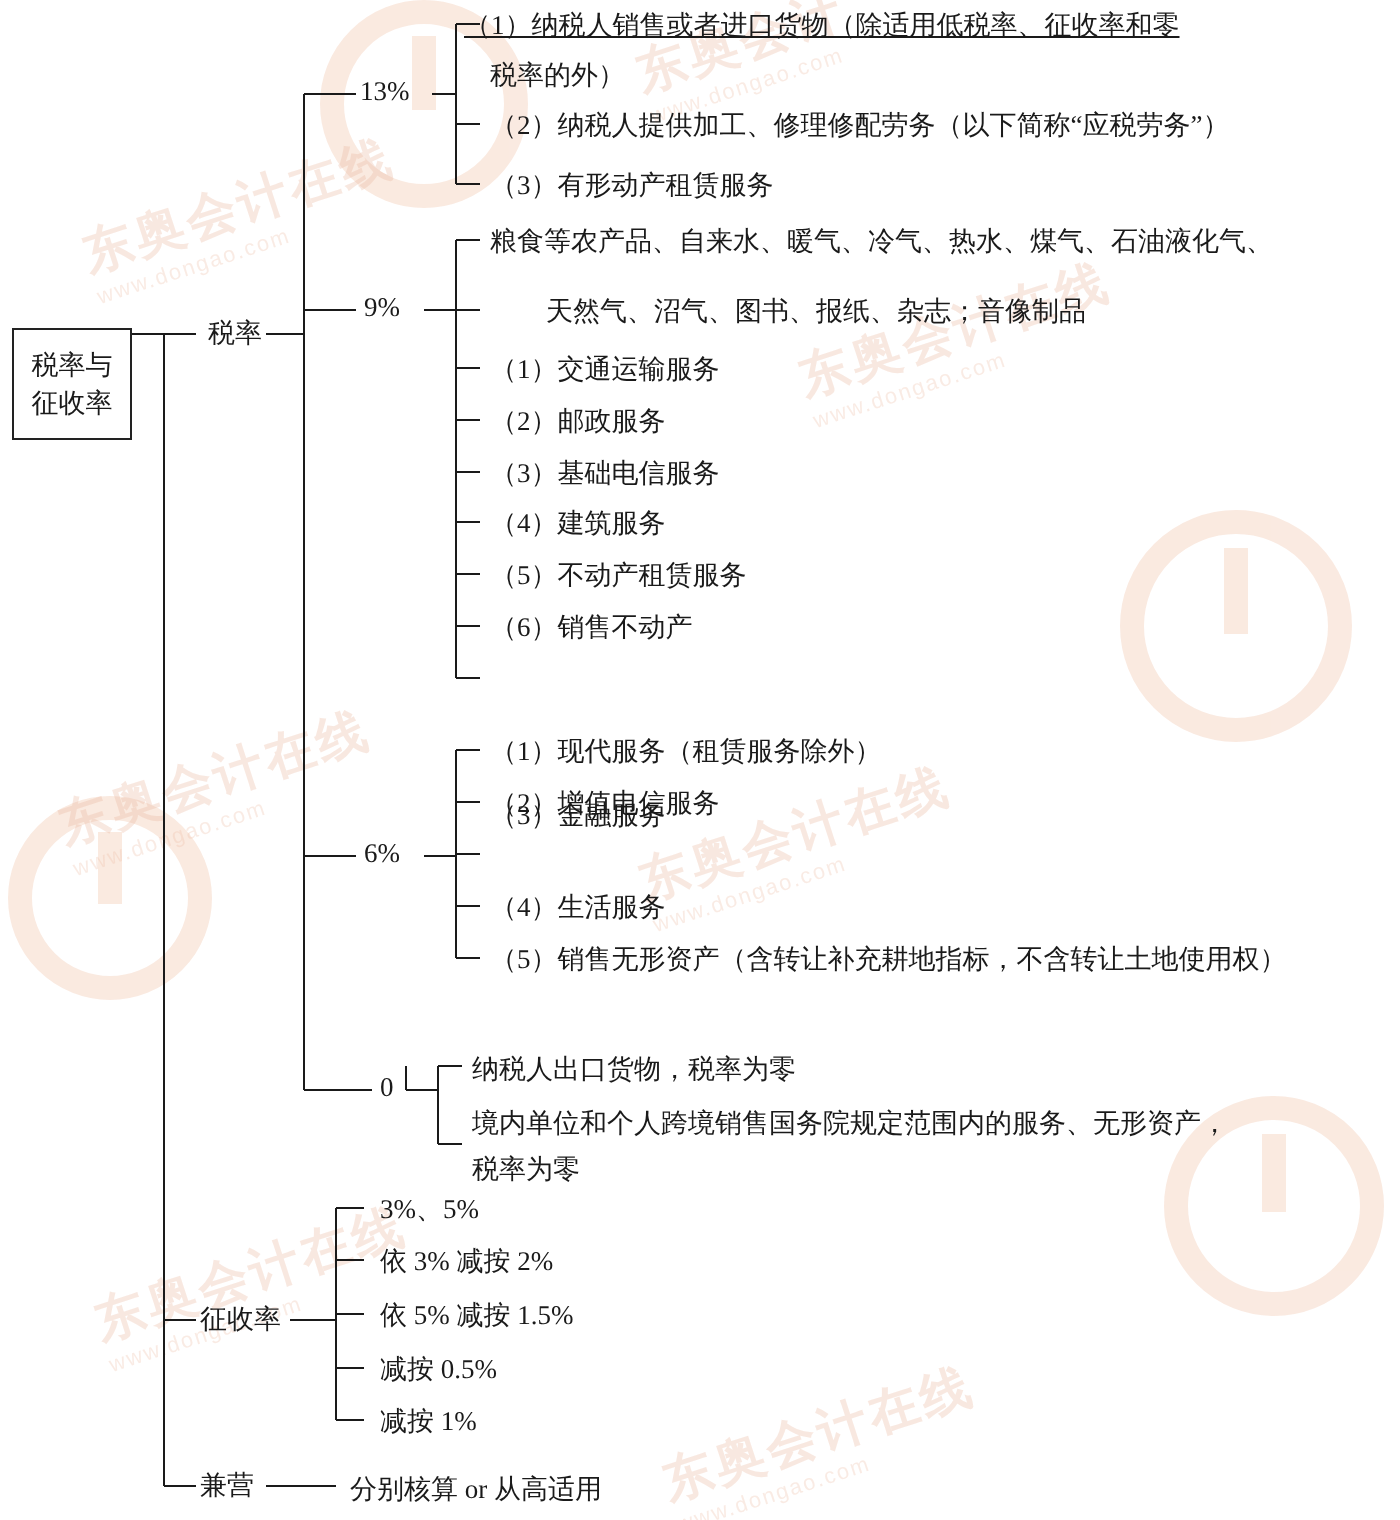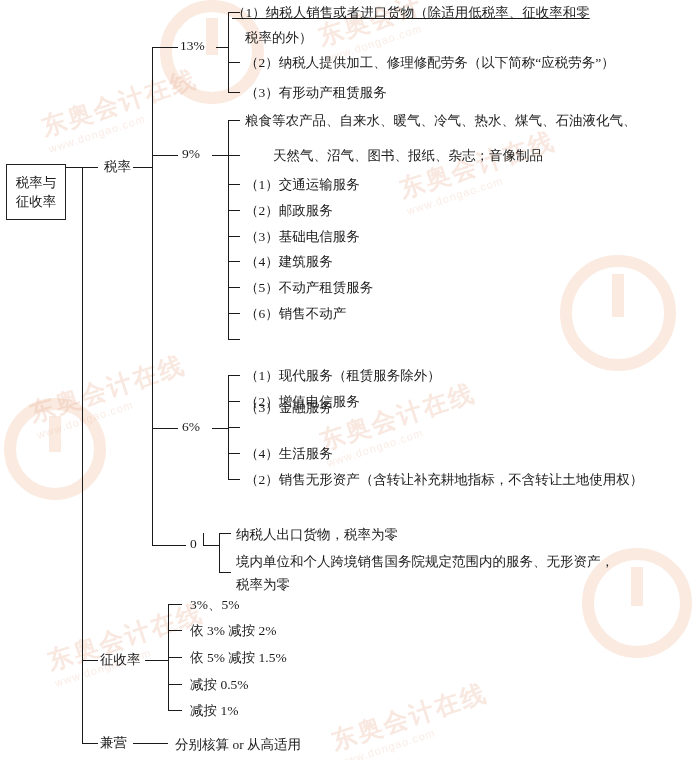--- a/index.html
+++ b/index.html
@@ -225,21 +225,21 @@
   <div class="leaf" style="left:245px; top:200px;">（2）邮政服务</div>
   <div class="leaf" style="left:245px; top:226px;">（3）基础电信服务</div>
   <div class="leaf" style="left:245px; top:251px;">（4）建筑服务</div>
   <div class="leaf" style="left:245px; top:277px;">（5）不动产租赁服务</div>
   <div class="leaf" style="left:245px; top:303px;">（6）销售不动产</div>
 
   <div class="leaf" style="left:245px; top:365px;">（1）现代服务（租赁服务除外）</div>
   <div class="leaf" style="left:245px; top:391px;">（2）增值电信服务</div>
   <div class="leaf" style="left:245px; top:397px;">（3）金融服务</div>
   <div class="leaf" style="left:245px; top:443px;">（4）生活服务</div>
-  <div class="leaf" style="left:245px; top:469px;">（2）销售无形资产（含转让补充耕地指标，不含转让土地使用权）</div>
+  <div class="leaf" style="left:245px; top:469px;">（5）销售无形资产（含转让补充耕地指标，不含转让土地使用权）</div>
 
   <div class="leaf" style="left:236px; top:524px;">纳税人出口货物，税率为零</div>
   <div class="leaf" style="left:236px; top:551px;">境内单位和个人跨境销售国务院规定范围内的服务、无形资产，</div>
   <div class="leaf" style="left:236px; top:574px;">税率为零</div>
 
   <div class="leaf" style="left:190px; top:594px;">3%、5%</div>
   <div class="leaf" style="left:190px; top:620px;">依 3% 减按 2%</div>
   <div class="leaf" style="left:190px; top:647px;">依 5% 减按 1.5%</div>
   <div class="leaf" style="left:190px; top:674px;">减按 0.5%</div>
   <div class="leaf" style="left:190px; top:700px;">减按 1%</div>

